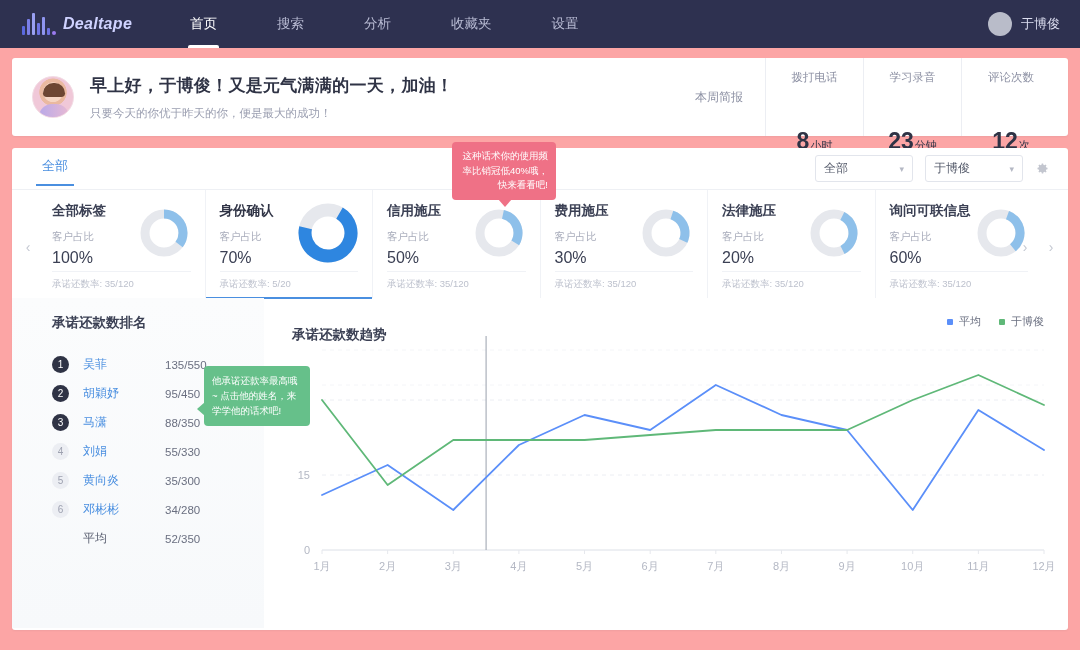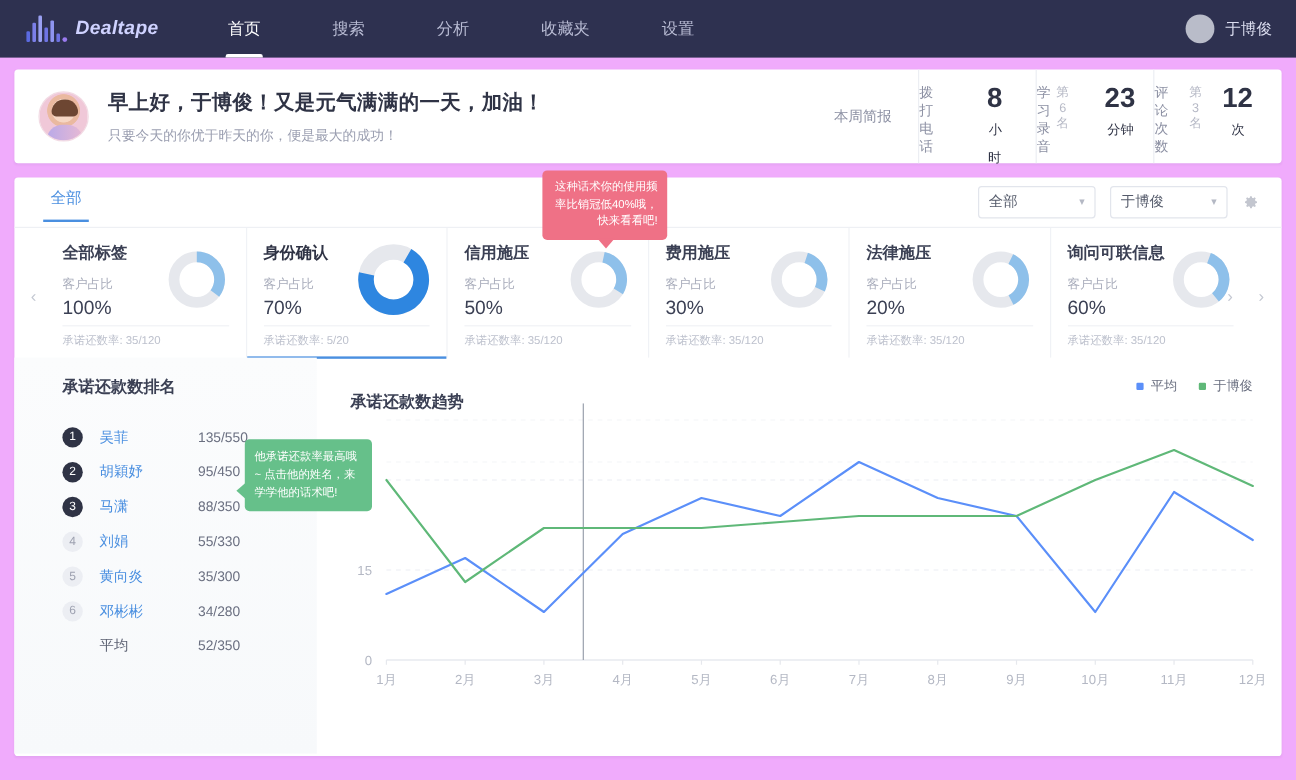--- a/index.html
+++ b/index.html
@@ -3,21 +3,21 @@
 <meta charset="utf-8">
 <title>Dealtape Dashboard</title>
 <style>
   * { box-sizing: border-box; margin: 0; padding: 0; }
   html, body {
     width: 1080px; height: 650px;
     font-family: "Liberation Sans", "DejaVu Sans", sans-serif;
     background: #f2f4f7;
     overflow: hidden;
   }
-  .page { position: relative; width: 1080px; height: 650px; background: #f0abfc; }
+  .page { position: relative; width: 1080px; height: 650px; background: #fca5a5; }
 
   
   .topnav {
     height: 48px; background: #2e3150; display: flex; align-items: center;
     position: relative;
   }
   .brand { display: flex; align-items: center; padding-left: 22px; width: 150px; }
   .brand-mark { display: flex; align-items: flex-end; height: 22px; gap: 2px; margin-right: 7px; }
   .brand-mark i { display: block; width: 3px; border-radius: 1px; }
   .brand-text {
@@ -65,21 +65,21 @@
   .greet-title { font-size: 17px; color: #2f3345; font-weight: 600; letter-spacing: .3px; }
   .greet-sub { font-size: 11.5px; color: #9a9eb0; margin-top: 9px; }
 
   .kpis { display: flex; align-items: stretch; height: 78px; padding-right: 8px; }
   .kpi-label {
     display: flex; align-items: center; font-size: 12px; color: #8c90a3;
     padding: 0 22px; border-right: 1px solid #eceef3;
   }
   .kpi {
     width: 98px; padding: 12px 0 0 0; text-align: center;
-    border-right: 1px solid #eceef3; display: flex; flex-direction: row;
+    border-right: 1px solid #eceef3; display: flex; flex-direction: column;
     justify-content: space-between; padding-bottom: 9px; gap: 45px;
   }
   .kpi:last-child { border-right: none; }
   .kpi-name { font-size: 11.5px; color: #8c90a3; }
   .kpi-value { font-size: 23px; color: #2f3345; font-weight: 600; line-height: 1; }
   .kpi-value span { font-size: 11px; font-weight: normal; margin-left: 1px; }
   .kpi-rank { font-size: 10.5px; color: #b6b9c6; text-align: center; }
 
   
   .panel {

